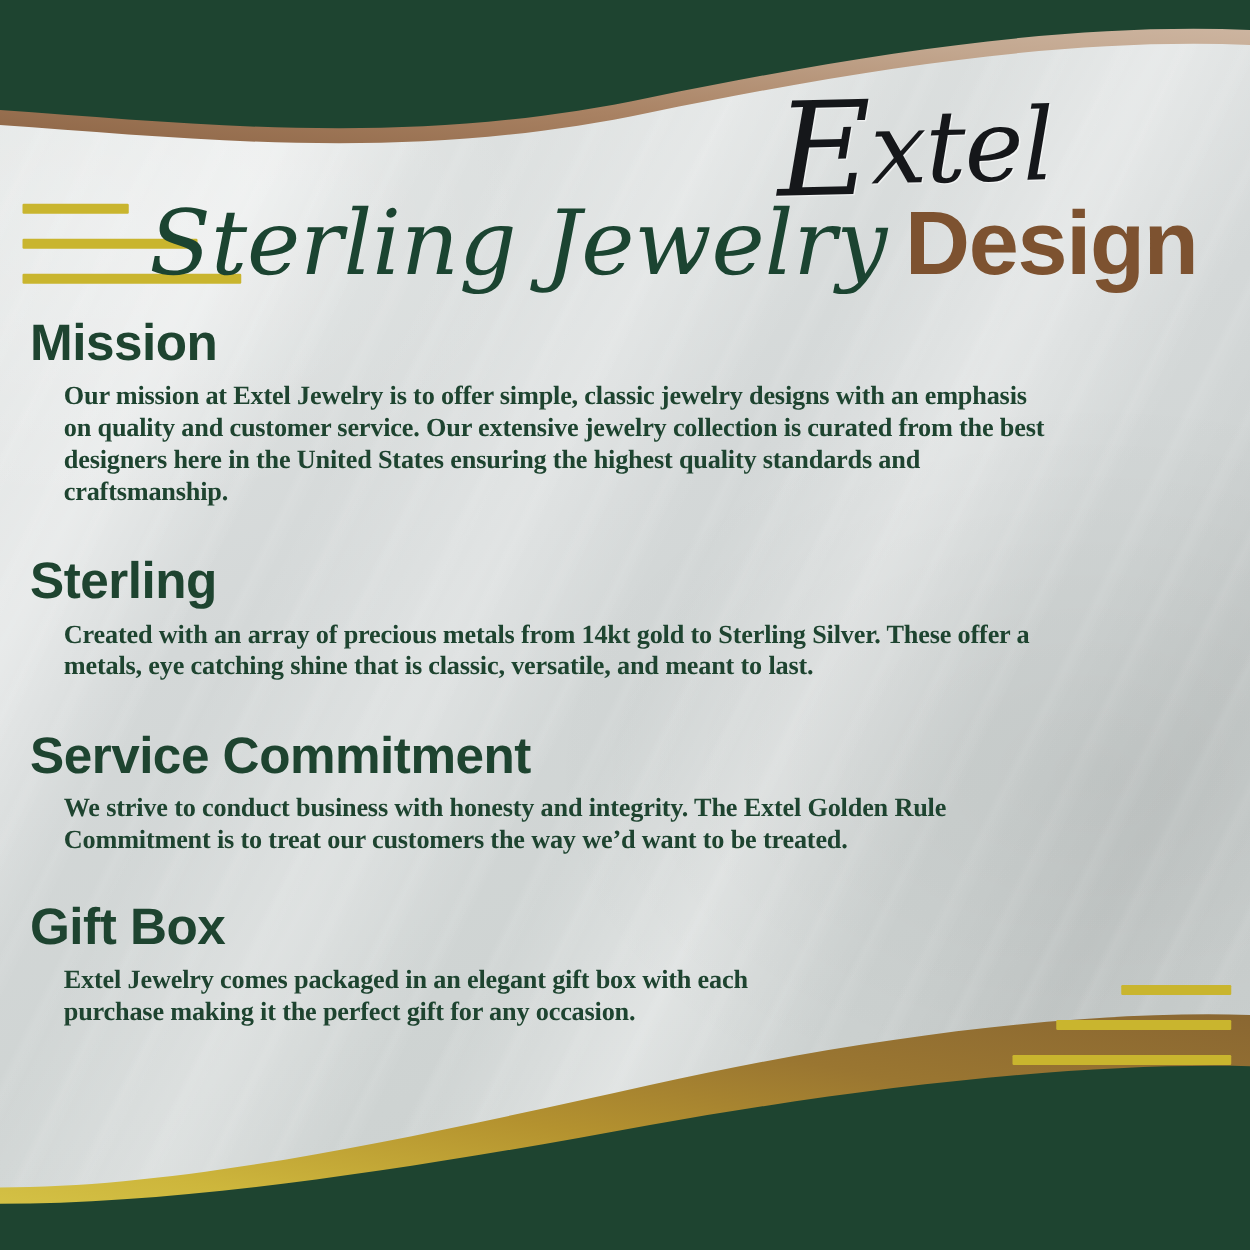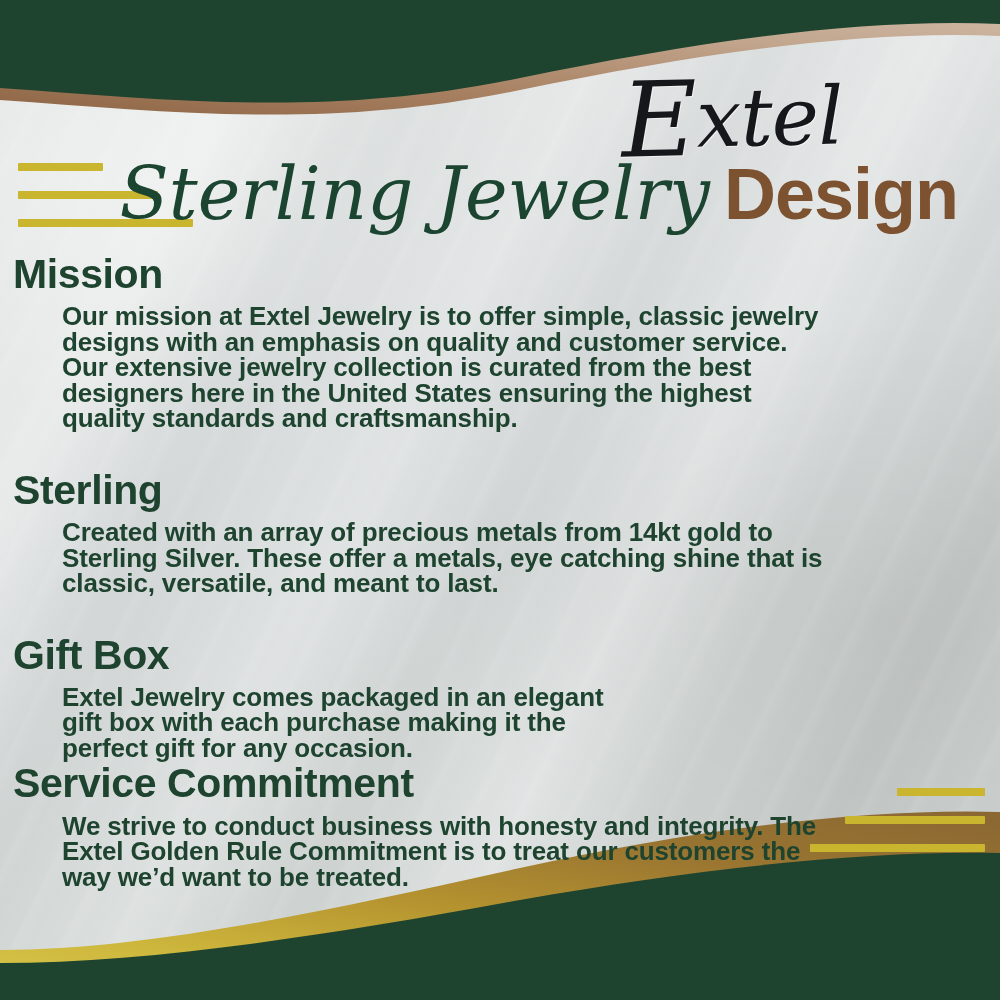--- a/index.html
+++ b/index.html
@@ -128,41 +128,41 @@
     margin-bottom: 20px;
     border-radius: 1px;
   }
   .bars.top-left .bar { margin-left: 0; }
   .bars.bottom-right .bar { margin-left: auto; }
   .bar:last-child { margin-bottom: 0; }
 
   
   .content {
     position: absolute;
-    left: 0;
+    left: 11px;
     top: 252px;
     width: 872px;
   }
   .section { margin-bottom: 4px; }
   .section-title {
     font-family: "Liberation Sans", sans-serif;
     font-weight: 700;
     font-size: 41px;
     line-height: 1.08;
     color: #1E4430;
     margin: 0 0 8px 13px;
     letter-spacing: -0.4px;
   }
   .section-body {
-    font-family: Liberation Sans, sans-serif;
+    font-family: Liberation Serif, serif;
     font-weight: 700;
-    font-size: 26px;
+    font-size: 21px;
     line-height: 25.5px;
     color: #1E4430;
-    margin: 0 36px 0 62px;
+    margin: 0 36px 0 40px;
     letter-spacing: -0.15px;
   }
   .section-body p { margin: 0; }
 
   
   .sec-mission   { margin-bottom: 36px; }
   .sec-materials { margin-bottom: 36px; }
   .sec-service   { margin-bottom: 34px; }
   .sec-giftbox   { margin-bottom: 0; }
   .sec-giftbox .section-body { margin-right: 240px; }
@@ -230,31 +230,31 @@
       </div>
     </div>
 
     <div class="section sec-materials">
       <h2 class="section-title">Sterling</h2>
       <div class="section-body">
         <p>Created with an array of precious metals from 14kt gold to Sterling Silver. These offer a metals, eye catching shine that is classic, versatile, and meant to last.</p>
       </div>
     </div>
 
+    <div class="section sec-service">
+      <h2 class="section-title">Service Commitment</h2>
+      <div class="section-body">
+        <p>We strive to conduct business with honesty and integrity. The Extel Golden Rule Commitment is to treat our customers the way we’d want to be treated.</p>
+      </div>
+    </div>
+
     <div class="section sec-giftbox">
       <h2 class="section-title">Gift Box</h2>
       <div class="section-body">
         <p>Extel Jewelry comes packaged in an elegant gift box with each purchase making it the perfect gift for any occasion.</p>
-      </div>
-    </div>
-
-    <div class="section sec-service">
-      <h2 class="section-title">Service Commitment</h2>
-      <div class="section-body">
-        <p>We strive to conduct business with honesty and integrity. The Extel Golden Rule Commitment is to treat our customers the way we’d want to be treated.</p>
       </div>
     </div>
 
   </div>
 
   <div class="bars bottom-right">
     <div class="bar" style="width:88px;"></div>
     <div class="bar" style="width:140px;"></div>
     <div class="bar" style="width:175px;"></div>
   </div>

